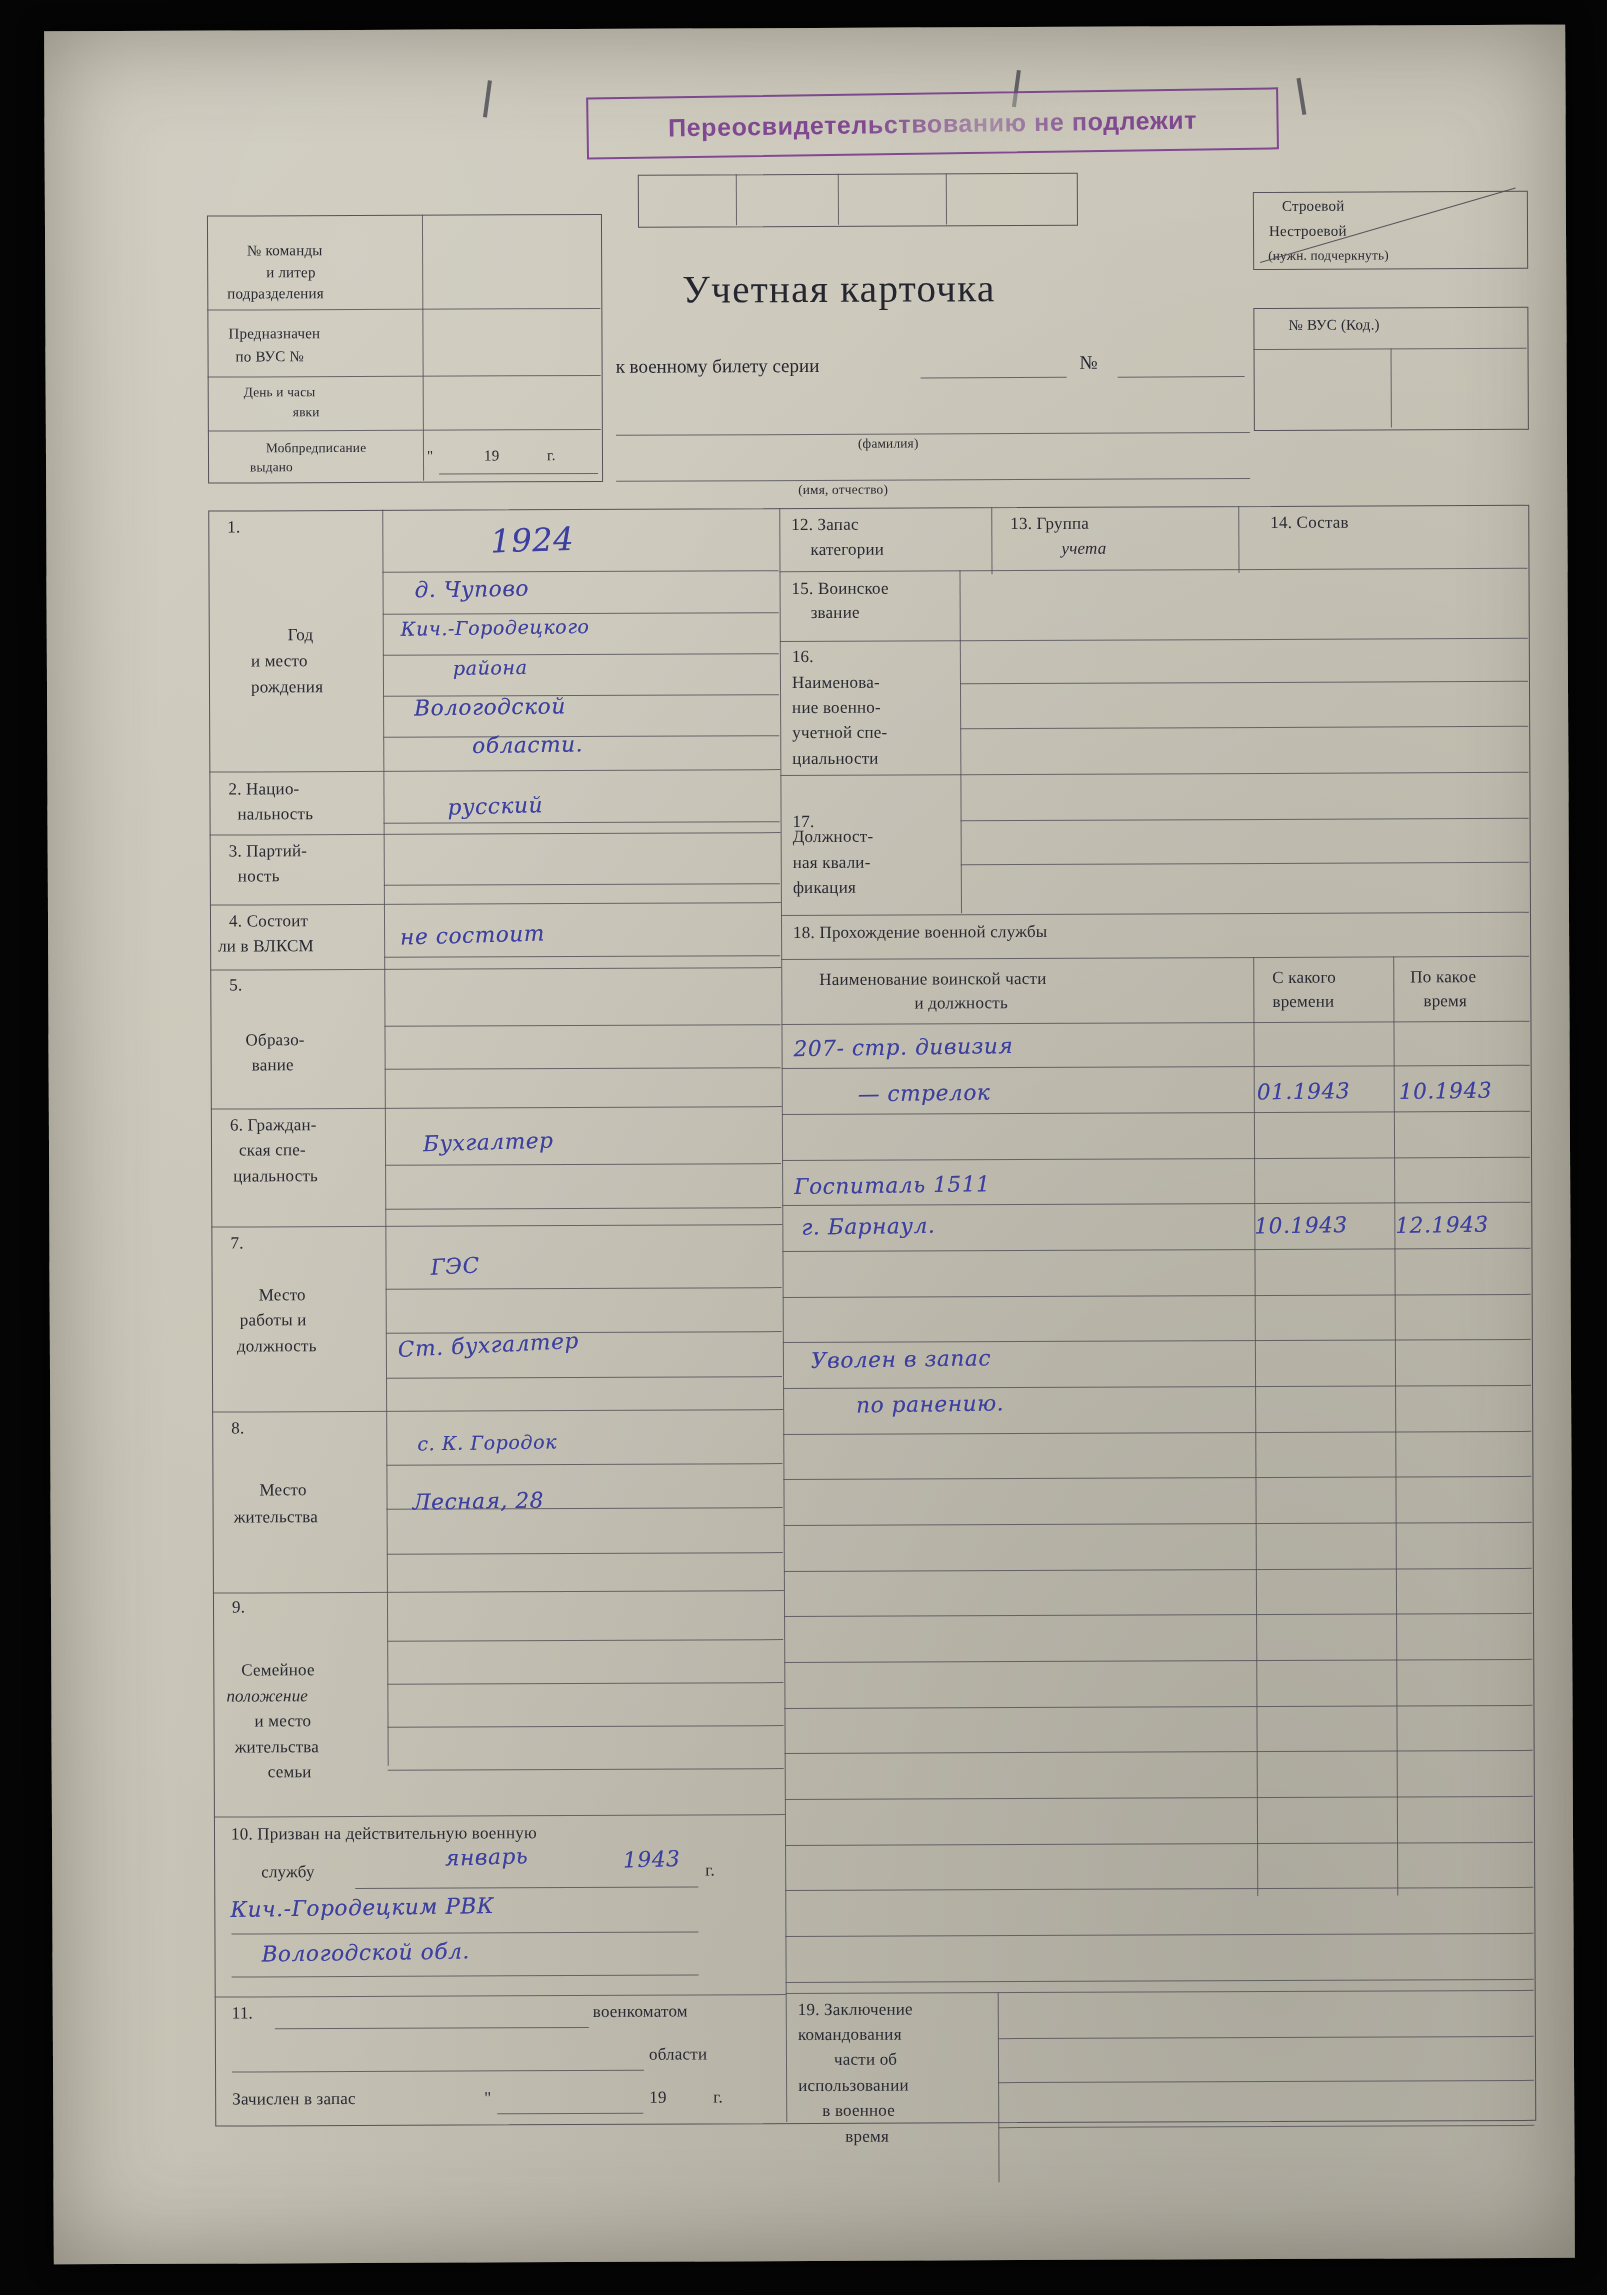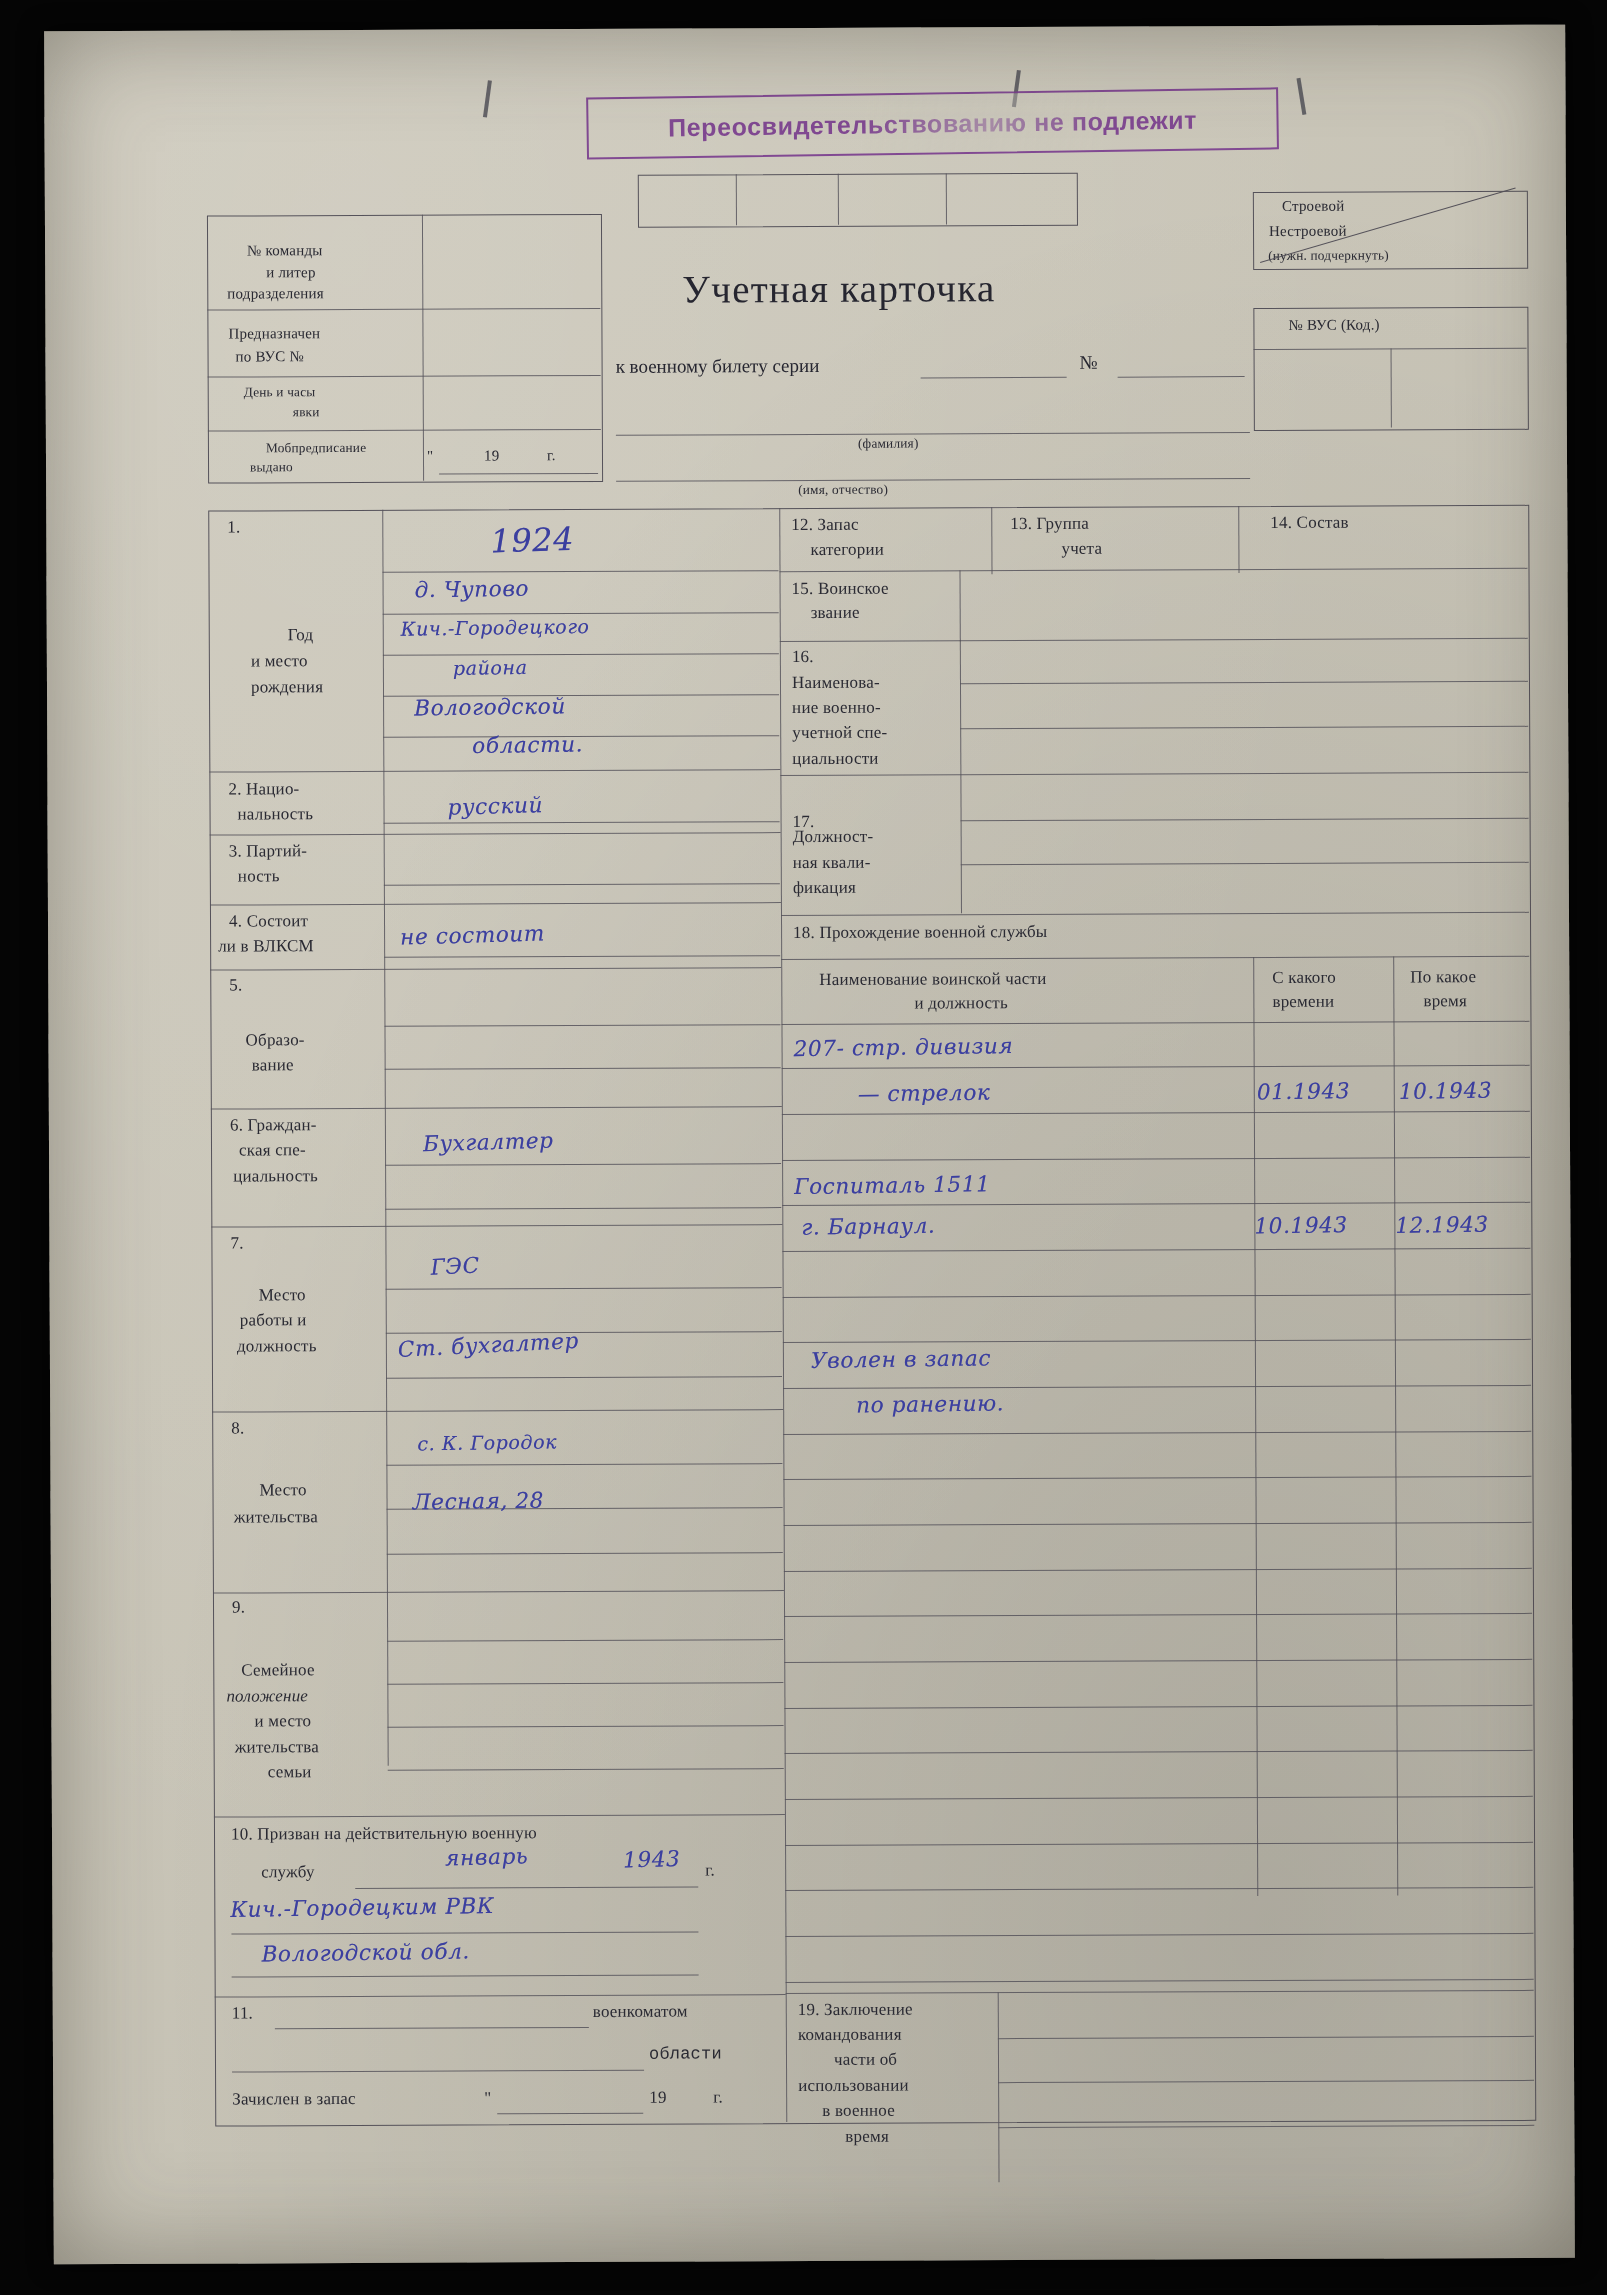--- a/index.html
+++ b/index.html
@@ -311,32 +311,32 @@
     <div class="ln" style="left:179px; top:1946px; width:467px;"></div>
     <div class="ln" style="left:162px; top:1966px; width:571px;"></div>
     <div class="hw s2" style="left:393px; top:1815px;">январь</div>
     <div class="hw s2" style="left:571px; top:1818px;">1943</div>
     <div class="hw s2 flat" style="left:178px; top:1865px;">Кич.-Городецким РВК</div>
     <div class="hw s2 flat" style="left:209px; top:1910px;">Вологодской обл.</div>
 
     <div class="ft" style="left:179px; top:1974px;">11.</div>
     <div class="ft" style="left:540px; top:1974px;">военкоматом</div>
     <div class="ln" style="left:222px; top:1998px; width:314px;"></div>
-    <div class="ft" style="left:596px; top:2017px;font-family:Liberation Mono, monospace;">области</div>
+    <div class="ft" style="left:596px; top:2017px;">области</div>
     <div class="ln" style="left:179px; top:2041px; width:412px;"></div>
     <div class="ft" style="left:179px; top:2060px;">Зачислен в запас</div>
     <div class="ft" style="left:431px; top:2060px;">"</div>
     <div class="ft" style="left:596px; top:2060px;">19</div>
     <div class="ft" style="left:660px; top:2060px;">г.</div>
     <div class="ln" style="left:444px; top:2084px; width:146px;"></div>
 
     <div class="ft" style="left:745px; top:488px;">12. Запас</div>
     <div class="ft" style="left:764px; top:513px;">категории</div>
     <div class="ft" style="left:964px; top:488px;">13. Группа</div>
-    <div class="ft" style="left:1015px; top:513px;">учета</div>
+    <div class="ft" style="left:1015px; top:513px;font-style:italic;">учета</div>
     <div class="ft" style="left:1224px; top:488px;">14. Состав</div>
     <div class="vln" style="left:945px; top:480px; height:67px;"></div>
     <div class="vln" style="left:1192px; top:480px; height:67px;"></div>
     <div class="ln" style="left:733px; top:543px; width:748px;"></div>
 
     <div class="ft" style="left:745px; top:552px;">15. Воинское</div>
     <div class="ft" style="left:764px; top:576px;">звание</div>
     <div class="vln" style="left:913px; top:543px; height:71px;"></div>
     <div class="ln" style="left:733px; top:613px; width:748px;"></div>
 

